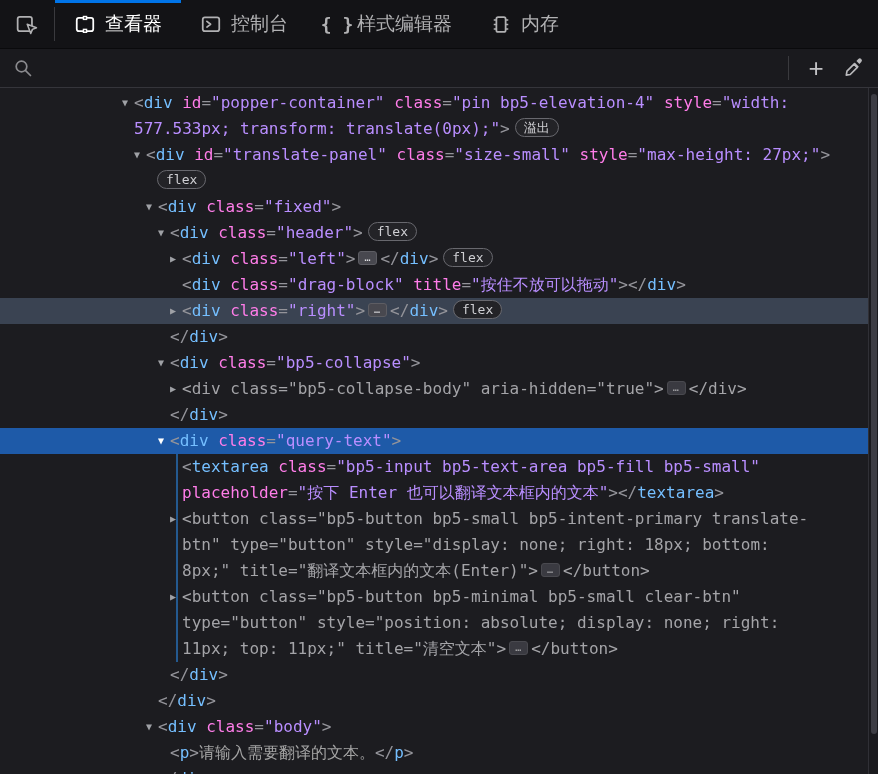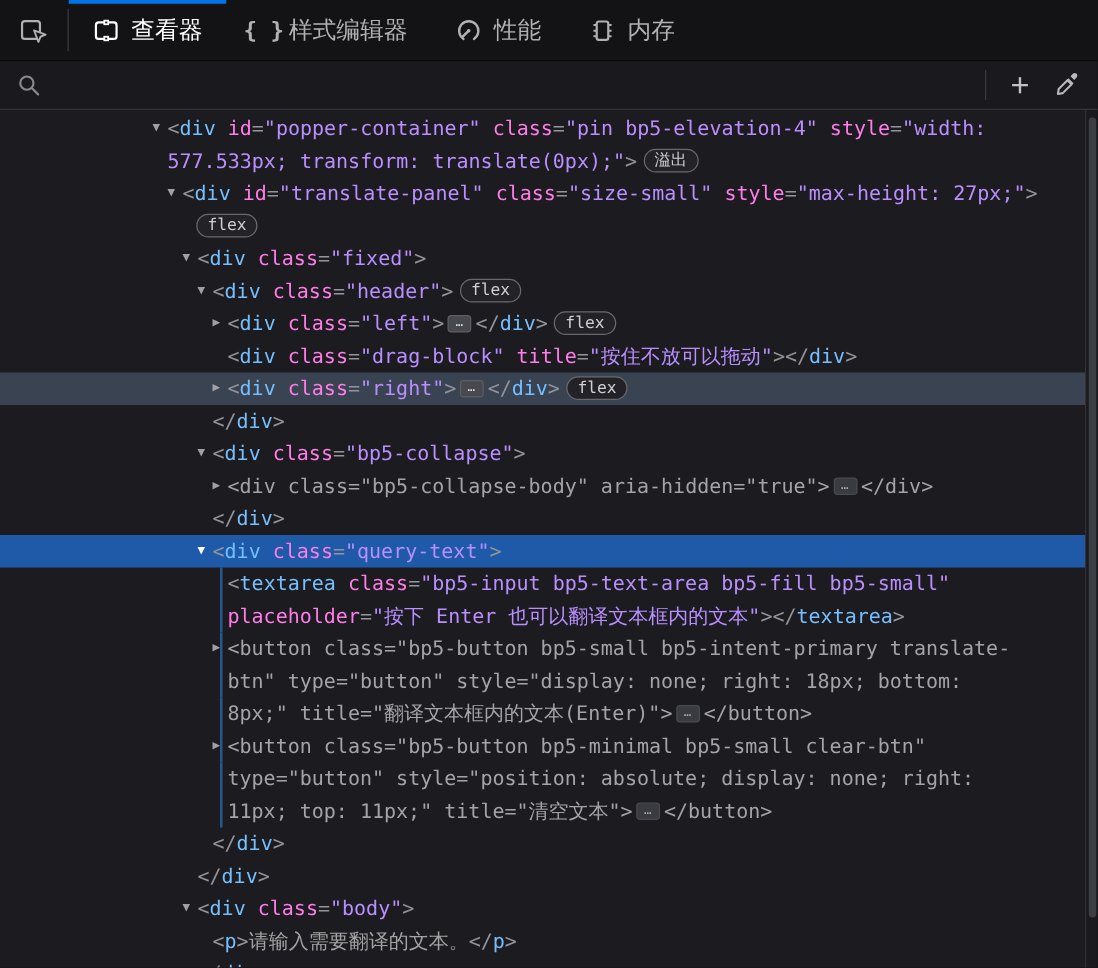--- a/index.html
+++ b/index.html
@@ -78,33 +78,32 @@
         <svg width="22" height="22" viewBox="0 0 20 20">
           <rect x="2.5" y="4.5" width="15" height="12" rx="2" fill="none" stroke="currentColor" stroke-width="1.6"></rect>
           <rect x="8.6" y="3.2" width="2.8" height="2.6" fill="#131316" stroke="currentColor" stroke-width="1.3"></rect>
           <rect x="8.6" y="14.9" width="2.8" height="2.6" fill="#131316" stroke="currentColor" stroke-width="1.3"></rect>
         </svg>
       </span>
       <span>查看器</span>
     </div>
     <div class="tab">
       <span class="ticon">
+        <svg width="22" height="22" viewBox="0 0 20 20">
+          <rect x="2.5" y="4" width="15" height="12.5" rx="2" fill="none" stroke="currentColor" stroke-width="1.6"></rect>
+          <polyline points="6.3,7.6 9.6,10.2 6.3,12.8" fill="none" stroke="currentColor" stroke-width="1.6" stroke-linecap="round" stroke-linejoin="round"></polyline>
+        </svg>
+      </span>
+      <span>控制台</span>
+    </div>
+    <div class="tab">
+      <span class="ticon">
         <span class="braces">{ }</span>
       </span>
       <span>样式编辑器</span>
-    </div>
-    <div class="tab">
-      <span class="ticon">
-        <svg width="22" height="22" viewBox="0 0 20 20">
-          <path d="M13.8 16.5 a7 7 0 1 0 -7.6 0" fill="none" stroke="currentColor" stroke-width="1.7" stroke-linecap="round"></path>
-          <line x1="10" y1="10.5" x2="5.8" y2="14.7" stroke="currentColor" stroke-width="1.8" stroke-linecap="round"></line>
-          <circle cx="10" cy="10.5" r="1.3" fill="currentColor"></circle>
-        </svg>
-      </span>
-      <span>性能</span>
     </div>
     <div class="tab">
       <span class="ticon">
         <svg width="22" height="22" viewBox="0 0 20 20">
           <rect x="5.8" y="3.8" width="8.4" height="13.4" rx="1.6" fill="none" stroke="currentColor" stroke-width="1.6"></rect>
           <path d="M5.8 6.4 h-2.4 M5.8 10.5 h-2.4 M5.8 14.6 h-2.4 M14.2 6.4 h2.4 M14.2 10.5 h2.4 M14.2 14.6 h2.4" stroke="currentColor" stroke-width="1.4"></path>
         </svg>
       </span>
       <span>内存</span>
     </div>

